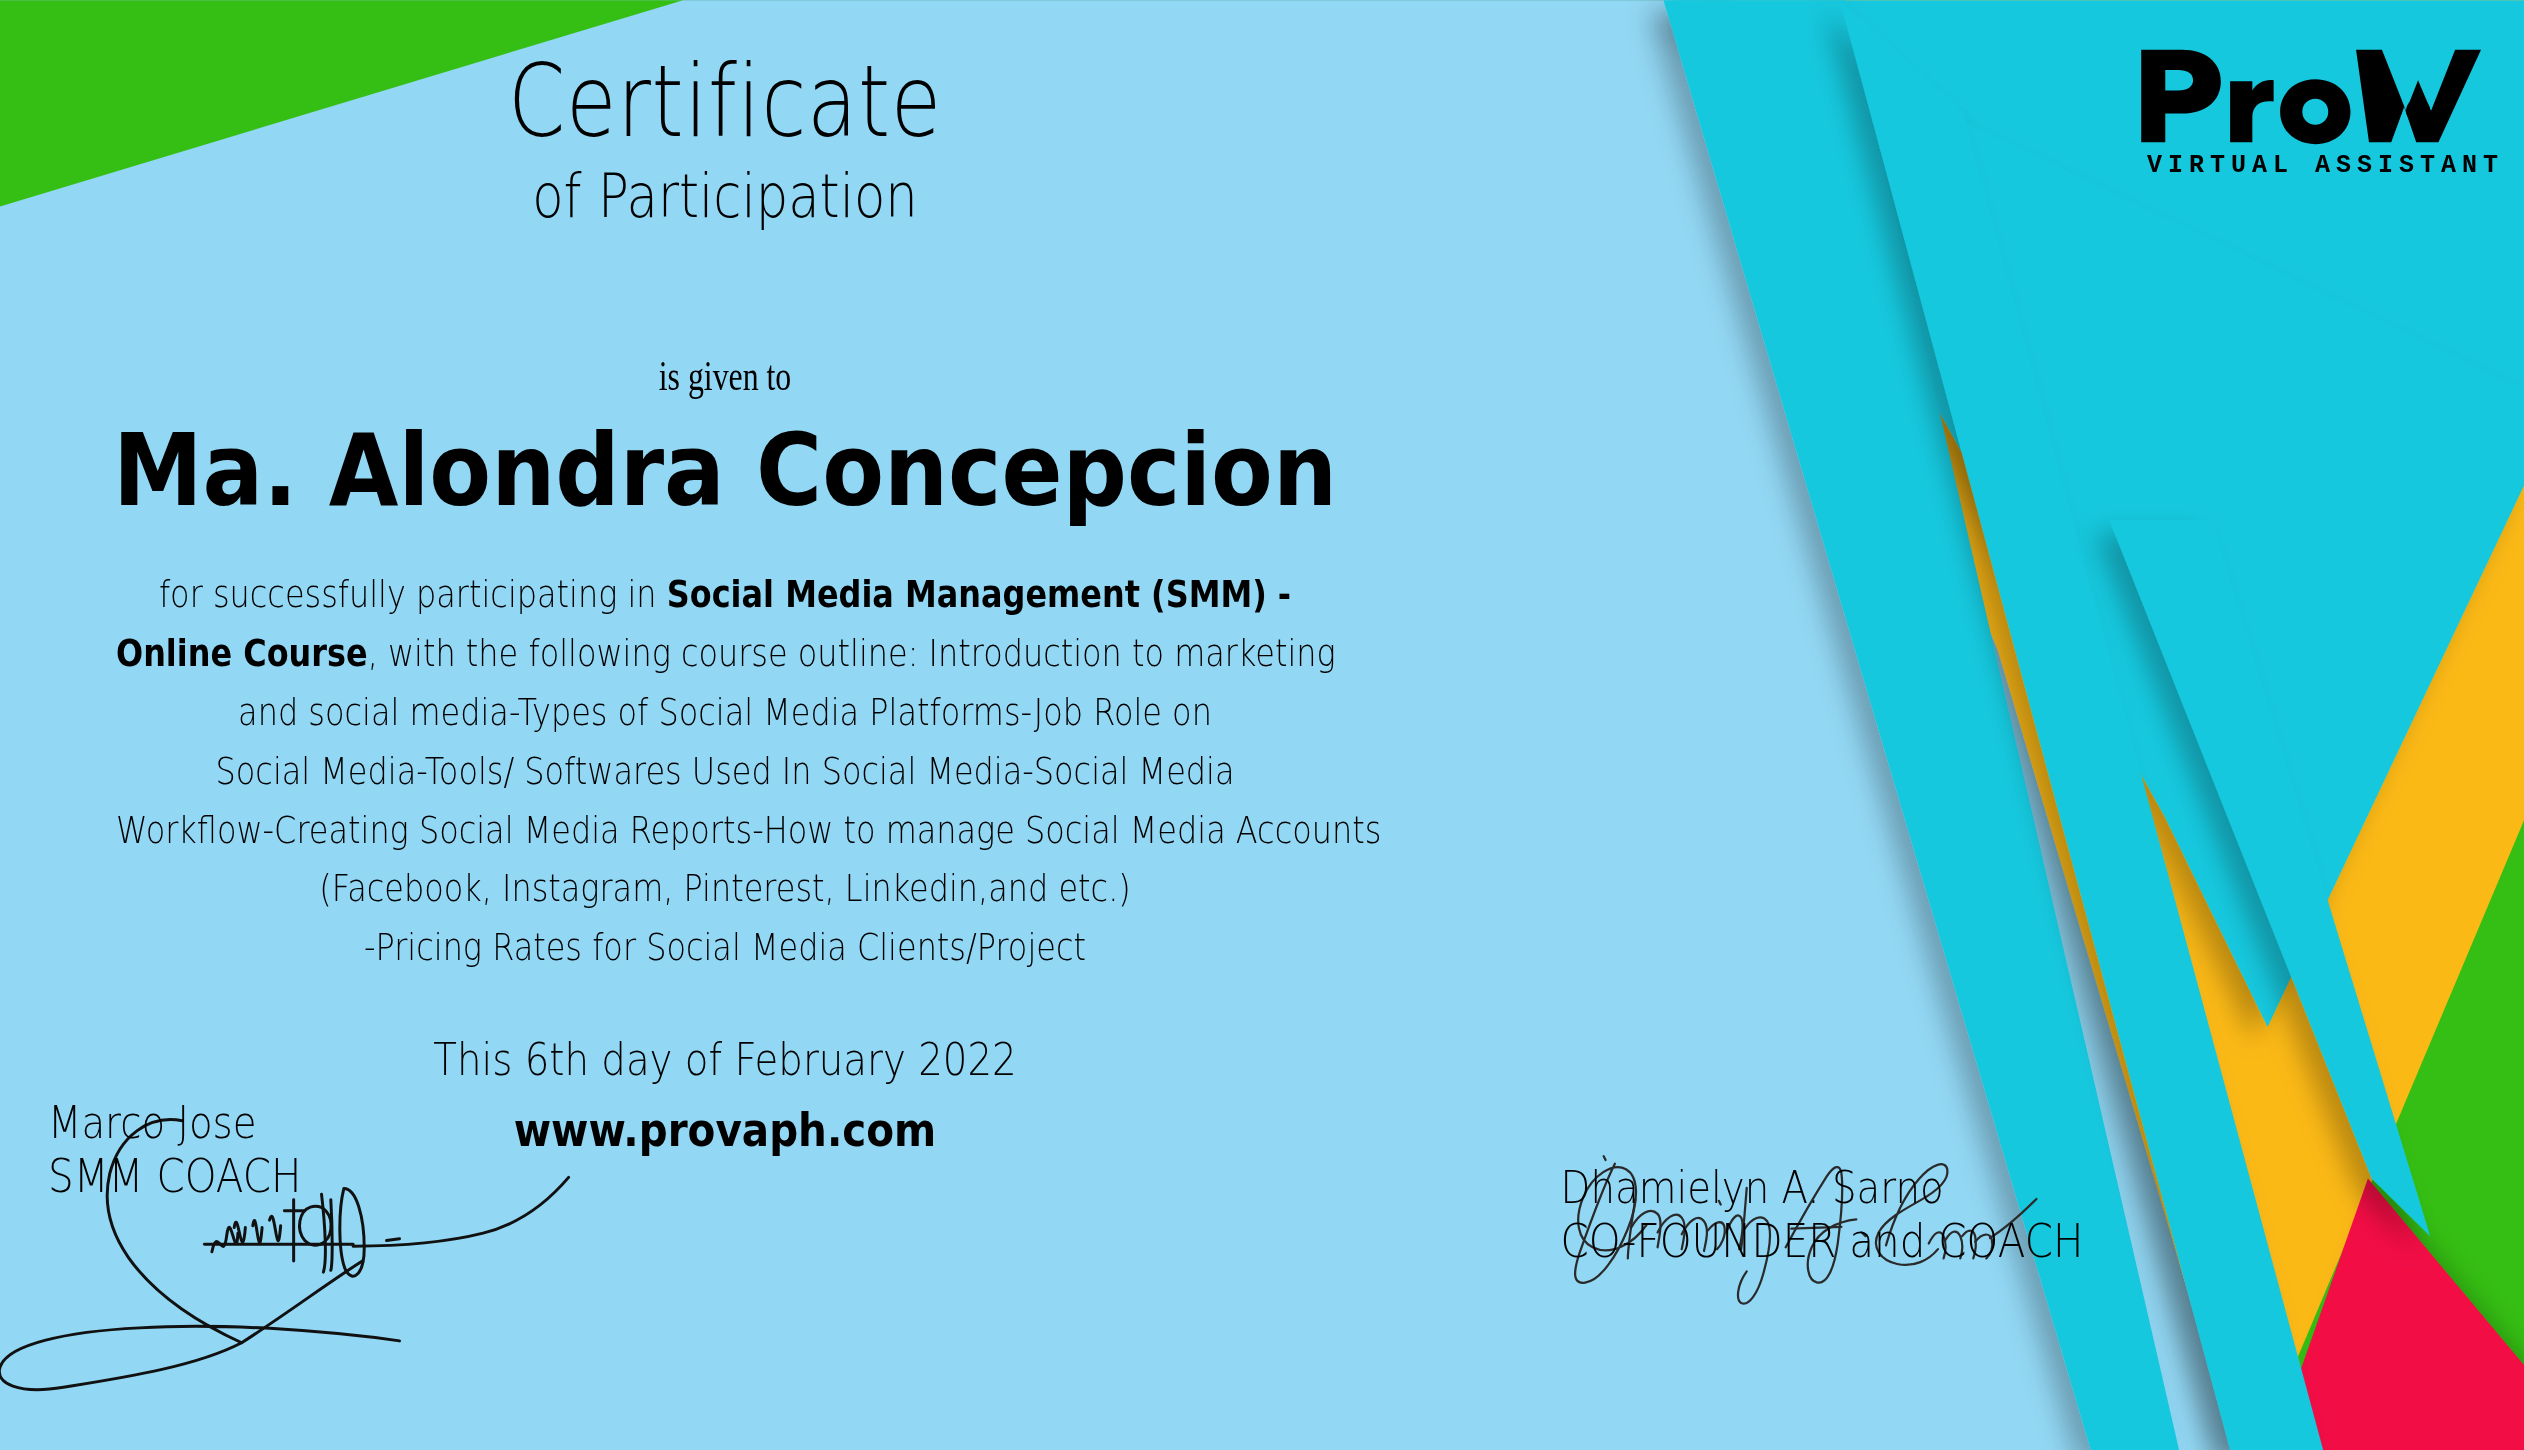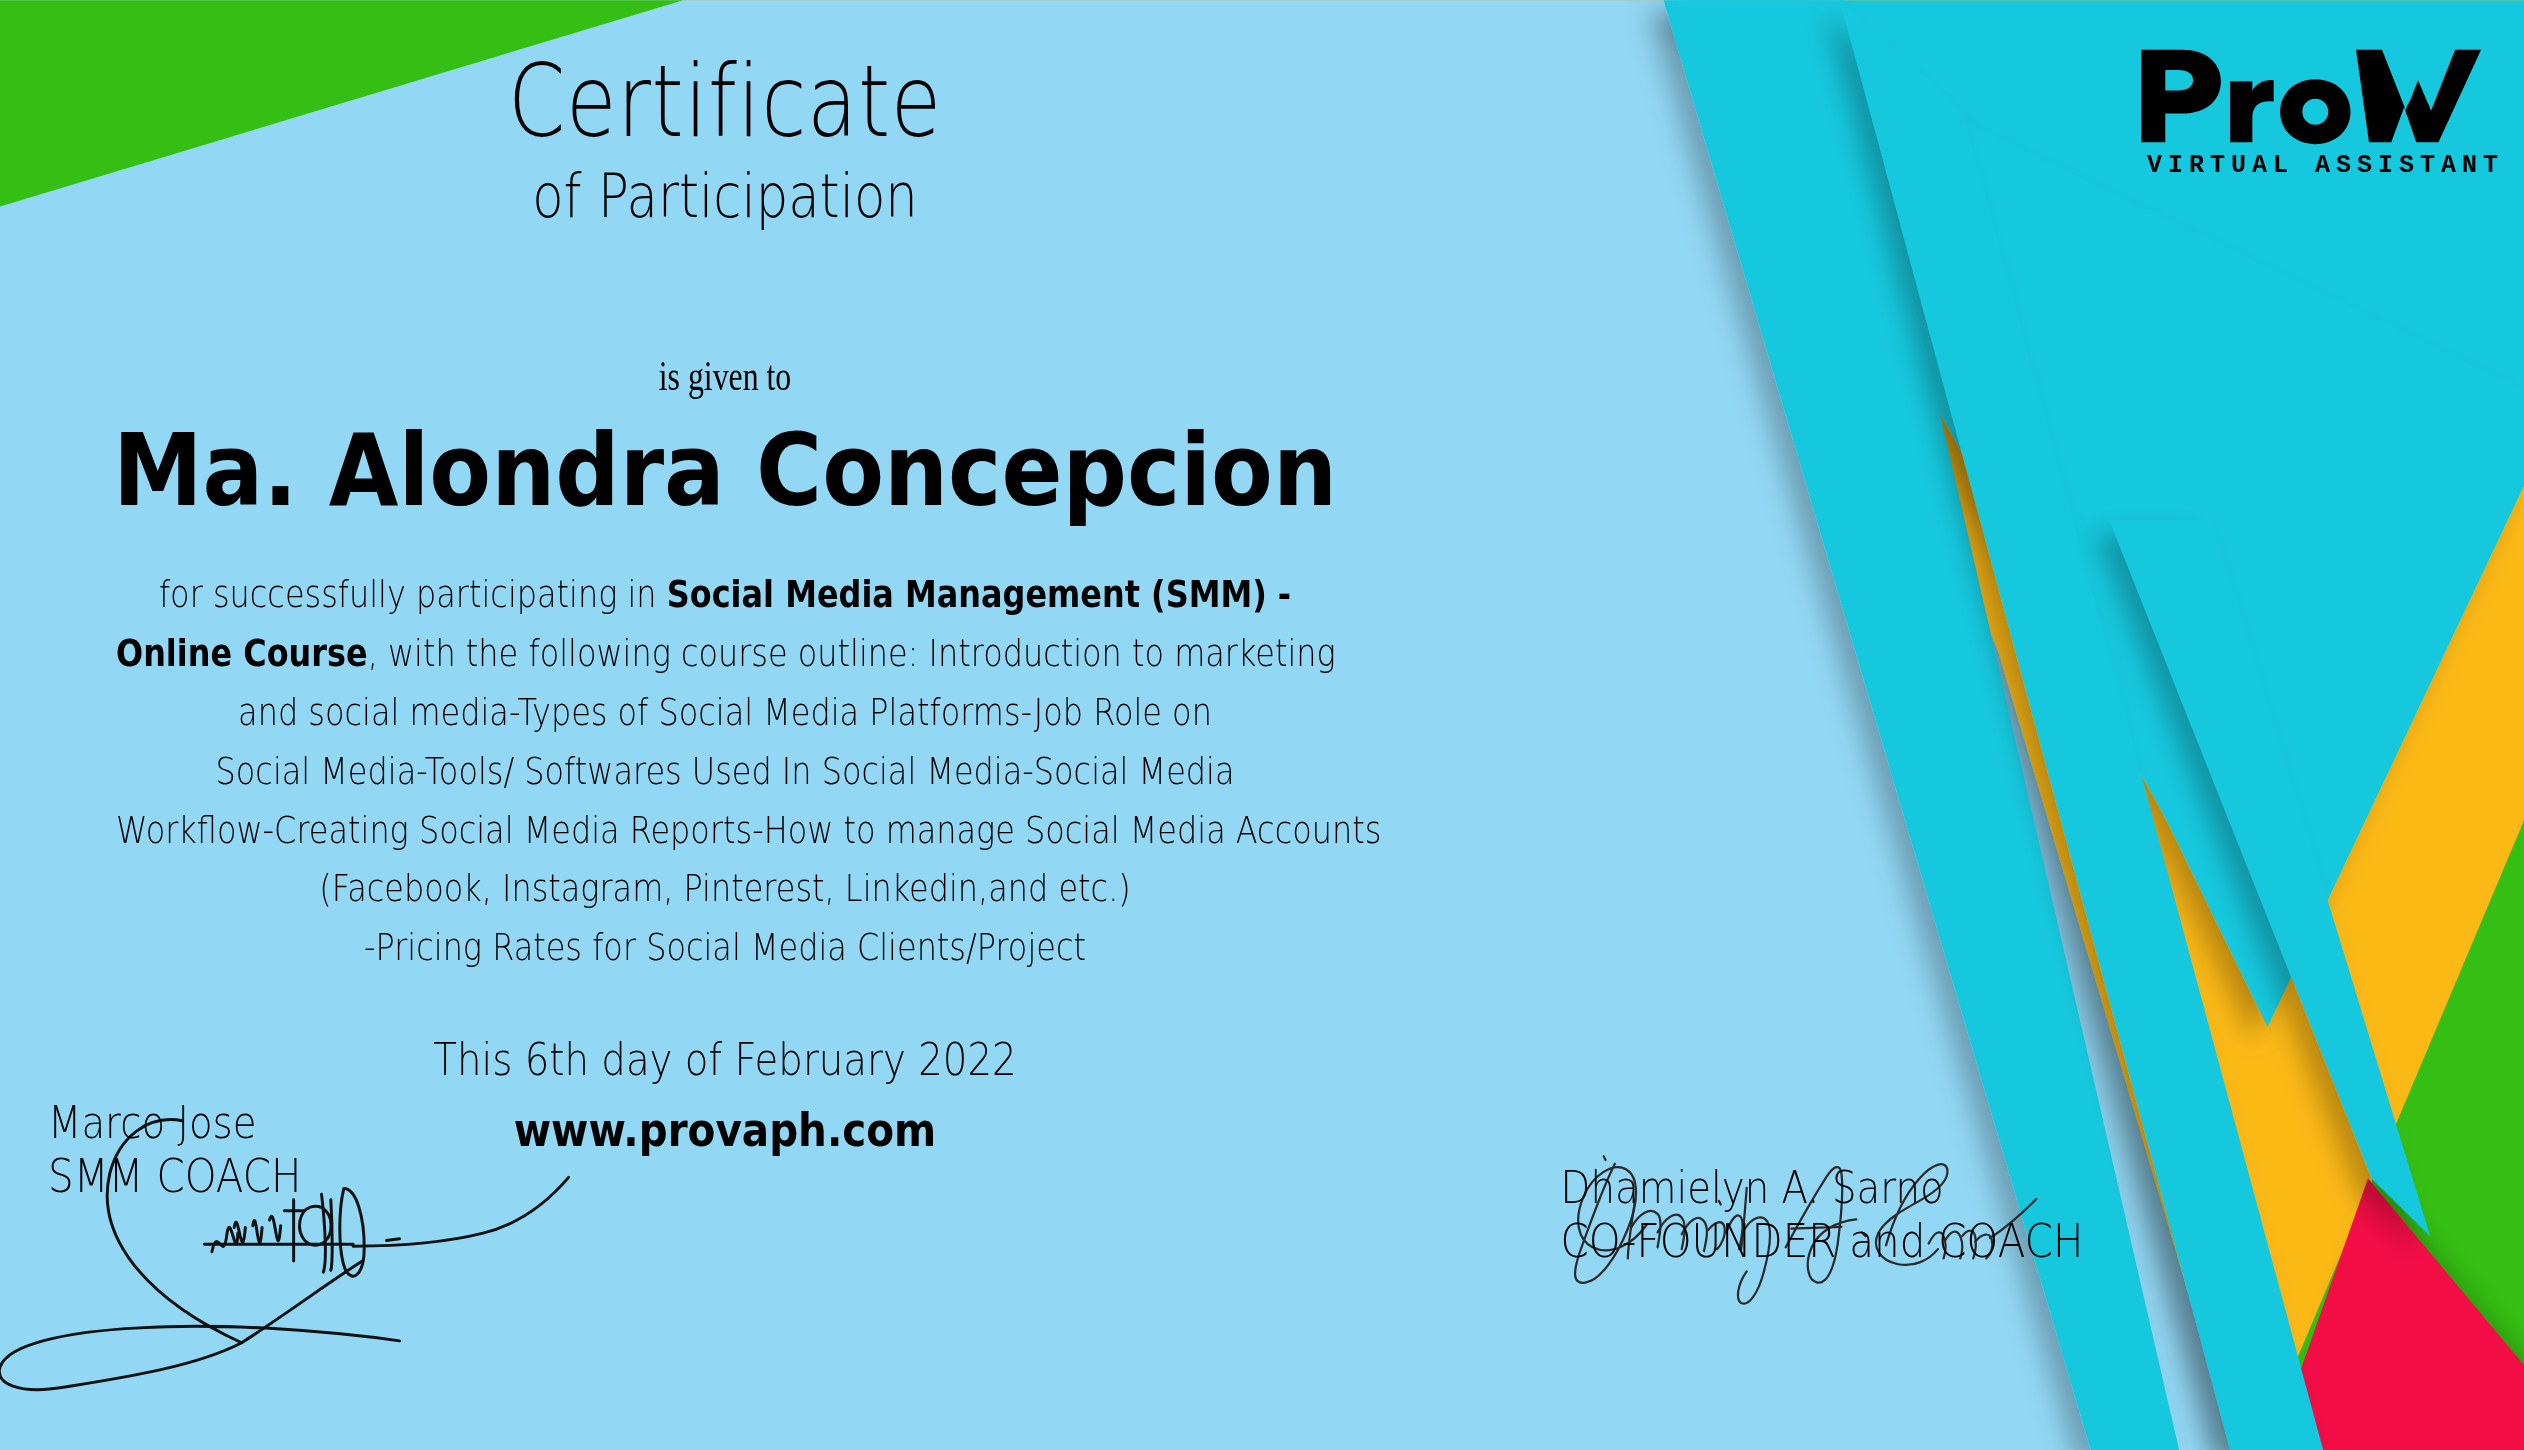--- a/index.html
+++ b/index.html
@@ -7,21 +7,21 @@
     width:2525px; height:1451px;
     overflow:hidden;
     background:#000;
     font-family:"Liberation Sans", sans-serif;
   }
 
   #certificate {
     position:relative;
     width:2525px;
     height:1451px;
-    background:#eab308;
+    background:#15803d;
     overflow:hidden;
   }
 
   
   #decor {
     position:absolute;
     inset:0;
     width:2525px;
     height:1451px;
     pointer-events:none;

